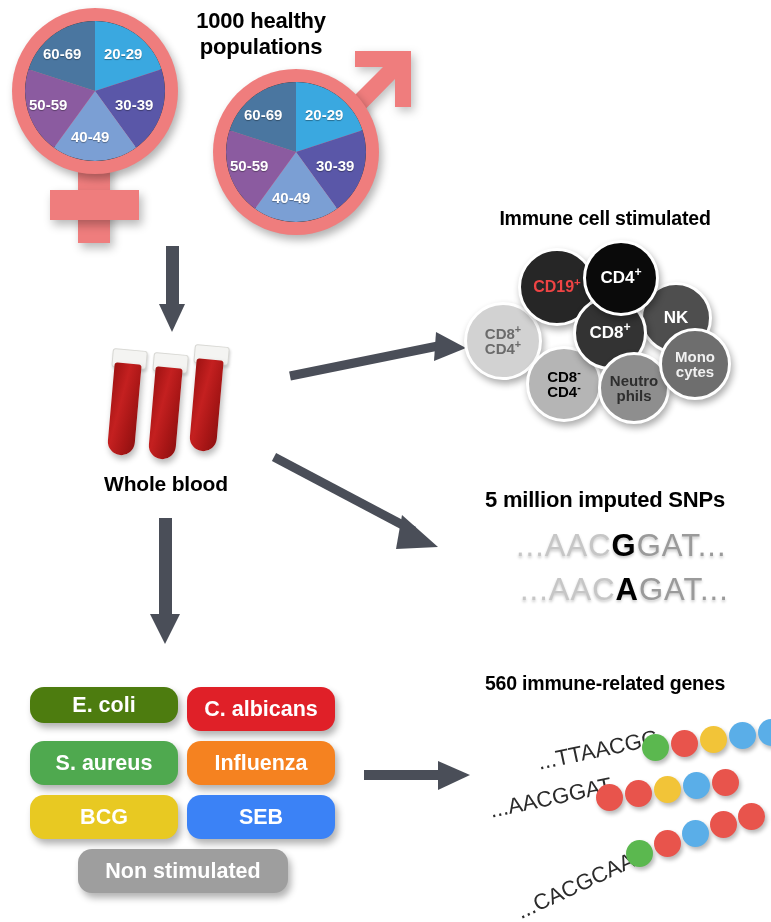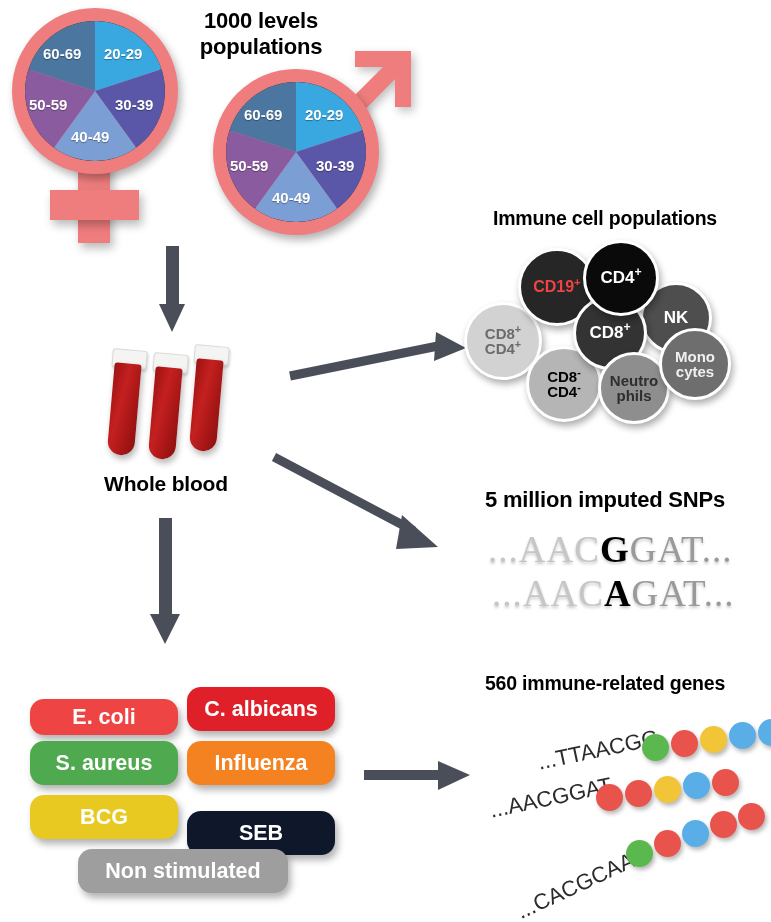--- a/index.html
+++ b/index.html
@@ -68,24 +68,25 @@
     display:flex;align-items:center;justify-content:center;
     text-align:center;font-weight:bold;line-height:1.02;
     border:3px solid #ffffff;
     box-shadow:2px 4px 7px rgba(0,0,0,.33);
     box-sizing:border-box;
   }
   .cell sup{font-size:.72em;vertical-align:super;line-height:0;}
 
   
   .snp-row{
-    position:absolute;font-family:Liberation Serif, serif;
-    font-size:37px;letter-spacing:1px;white-space:nowrap;
+    position:absolute;font-family:Liberation Sans, sans-serif;
+    font-size:31px;letter-spacing:1px;white-space:nowrap;
     color:#b8b8b8;
     text-shadow:0 2px 3px rgba(0,0,0,.22);
+    margin-left:28px;
   }
   .snp-row .dim{color:#c6c6c6;}
   .snp-row .mid{color:#9a9a9a;}
   .snp-row .hit{color:#000;font-weight:bold;}
 
   
   .pill{
     position:absolute;border-radius:14px;
     display:flex;align-items:center;justify-content:center;
     color:#fff;font-weight:bold;font-size:21.5px;
@@ -101,21 +102,21 @@
   }
   .bead{
     position:absolute;border-radius:50%;
     box-shadow:2px 3px 4px rgba(0,0,0,.28);
   }
 </style>
 </head>
 <body>
 
 <div class="abs heading" id="title-1000">
-  <div>1000 levels</div>
+  <div>1000 healthy</div>
   <div>populations</div>
 </div>
 
 <div class="sym-wrap" id="female-symbol" style="left:12px;top:8px;width:185px;height:240px;">
 
   <div class="fem-stem" style="left:66px;top:150px;width:32px;height:85px;"></div>
   <div class="fem-stem" style="left:38px;top:182px;width:89px;height:30px;"></div>
 
   <div class="pie-ring" style="left:0px;top:0px;width:166px;height:166px;"></div>
   <div class="pie-disc" style="left:13px;top:13px;width:140px;height:140px;">
@@ -192,21 +193,21 @@
 <svg class="abs" style="left:272px;top:455px;width:190px;height:110px;overflow:visible;">
   <line x1="2" y1="2" x2="142" y2="76" stroke="#4a4e58" stroke-width="9"></line>
   <path d="M130,60 L166,92 L124,94 Z" fill="#4a4e58"></path>
 </svg>
 
 <div class="abs" style="left:148px;top:518px;width:36px;height:128px;">
   <div class="arrow-shaft" style="left:11px;top:0;width:13px;height:100px;"></div>
   <div class="arrow-head" style="left:2px;top:96px;border-left:15px solid transparent;border-right:15px solid transparent;border-top:30px solid #4a4e58;"></div>
 </div>
 
-<div class="abs heading" id="title-immune">Immune cell populations</div>
+<div class="abs heading" id="title-immune">Immune cell stimulated</div>
 
 <div class="abs" style="left:460px;top:240px;width:300px;height:185px;">
 
   <div class="cell" style="left:4px;top:62px;width:78px;height:78px;background:#d2d2d2;color:#6b6b6b;font-size:15px;z-index:2;">
     <span>CD8<sup>+</sup><br>CD4<sup>+</sup></span>
   </div>
 
   <div class="cell" style="left:58px;top:8px;width:78px;height:78px;background:#262626;color:#ef4444;font-size:16px;z-index:3;">
     <span>CD19<sup>+</sup></span>
   </div>
@@ -241,36 +242,36 @@
 <div class="abs" style="left:460px;top:528px;width:300px;height:90px;">
   <div class="snp-row" style="left:28px;top:0px;">
     <span class="dim">...AAC</span><span class="hit">G</span><span class="mid">GAT...</span>
   </div>
   <div class="snp-row" style="left:32px;top:44px;">
     <span class="dim">...AAC</span><span class="hit">A</span><span class="mid">GAT...</span>
   </div>
 </div>
 
 <div class="abs" style="left:30px;top:687px;width:310px;height:200px;">
-  <div class="pill" style="left:0px;top:0px;width:148px;height:36px;background:#ef4444;margin-top:12px;">
+  <div class="pill" style="left:0px;top:0px;width:148px;height:36px;background:#4d7c0f;">
     <span>E. coli</span>
   </div>
   <div class="pill" style="left:157px;top:0px;width:148px;height:44px;background:#e02028;">
     <span>C. albicans</span>
   </div>
   <div class="pill" style="left:0px;top:54px;width:148px;height:44px;background:#4fa94f;">
     <span>S. aureus</span>
   </div>
   <div class="pill" style="left:157px;top:54px;width:148px;height:44px;background:#f58220;">
     <span>Influenza</span>
   </div>
   <div class="pill" style="left:0px;top:108px;width:148px;height:44px;background:#e8c922;">
     <span>BCG</span>
   </div>
-  <div class="pill" style="left:157px;top:124px;width:148px;height:44px;background:#0f172a;align-items:center;">
+  <div class="pill" style="left:157px;top:108px;width:148px;height:44px;background:#3b82f6;align-items:center;">
     <span>SEB</span>
   </div>
   <div class="pill" style="left:48px;top:162px;width:210px;height:44px;background:#9e9e9e;">
     <span>Non stimulated</span>
   </div>
 </div>
 
 <svg class="abs" style="left:364px;top:757px;width:110px;height:36px;overflow:visible;">
   <line x1="0" y1="18" x2="78" y2="18" stroke="#4a4e58" stroke-width="10"></line>
   <path d="M74,4 L106,18 L74,33 Z" fill="#4a4e58"></path>

